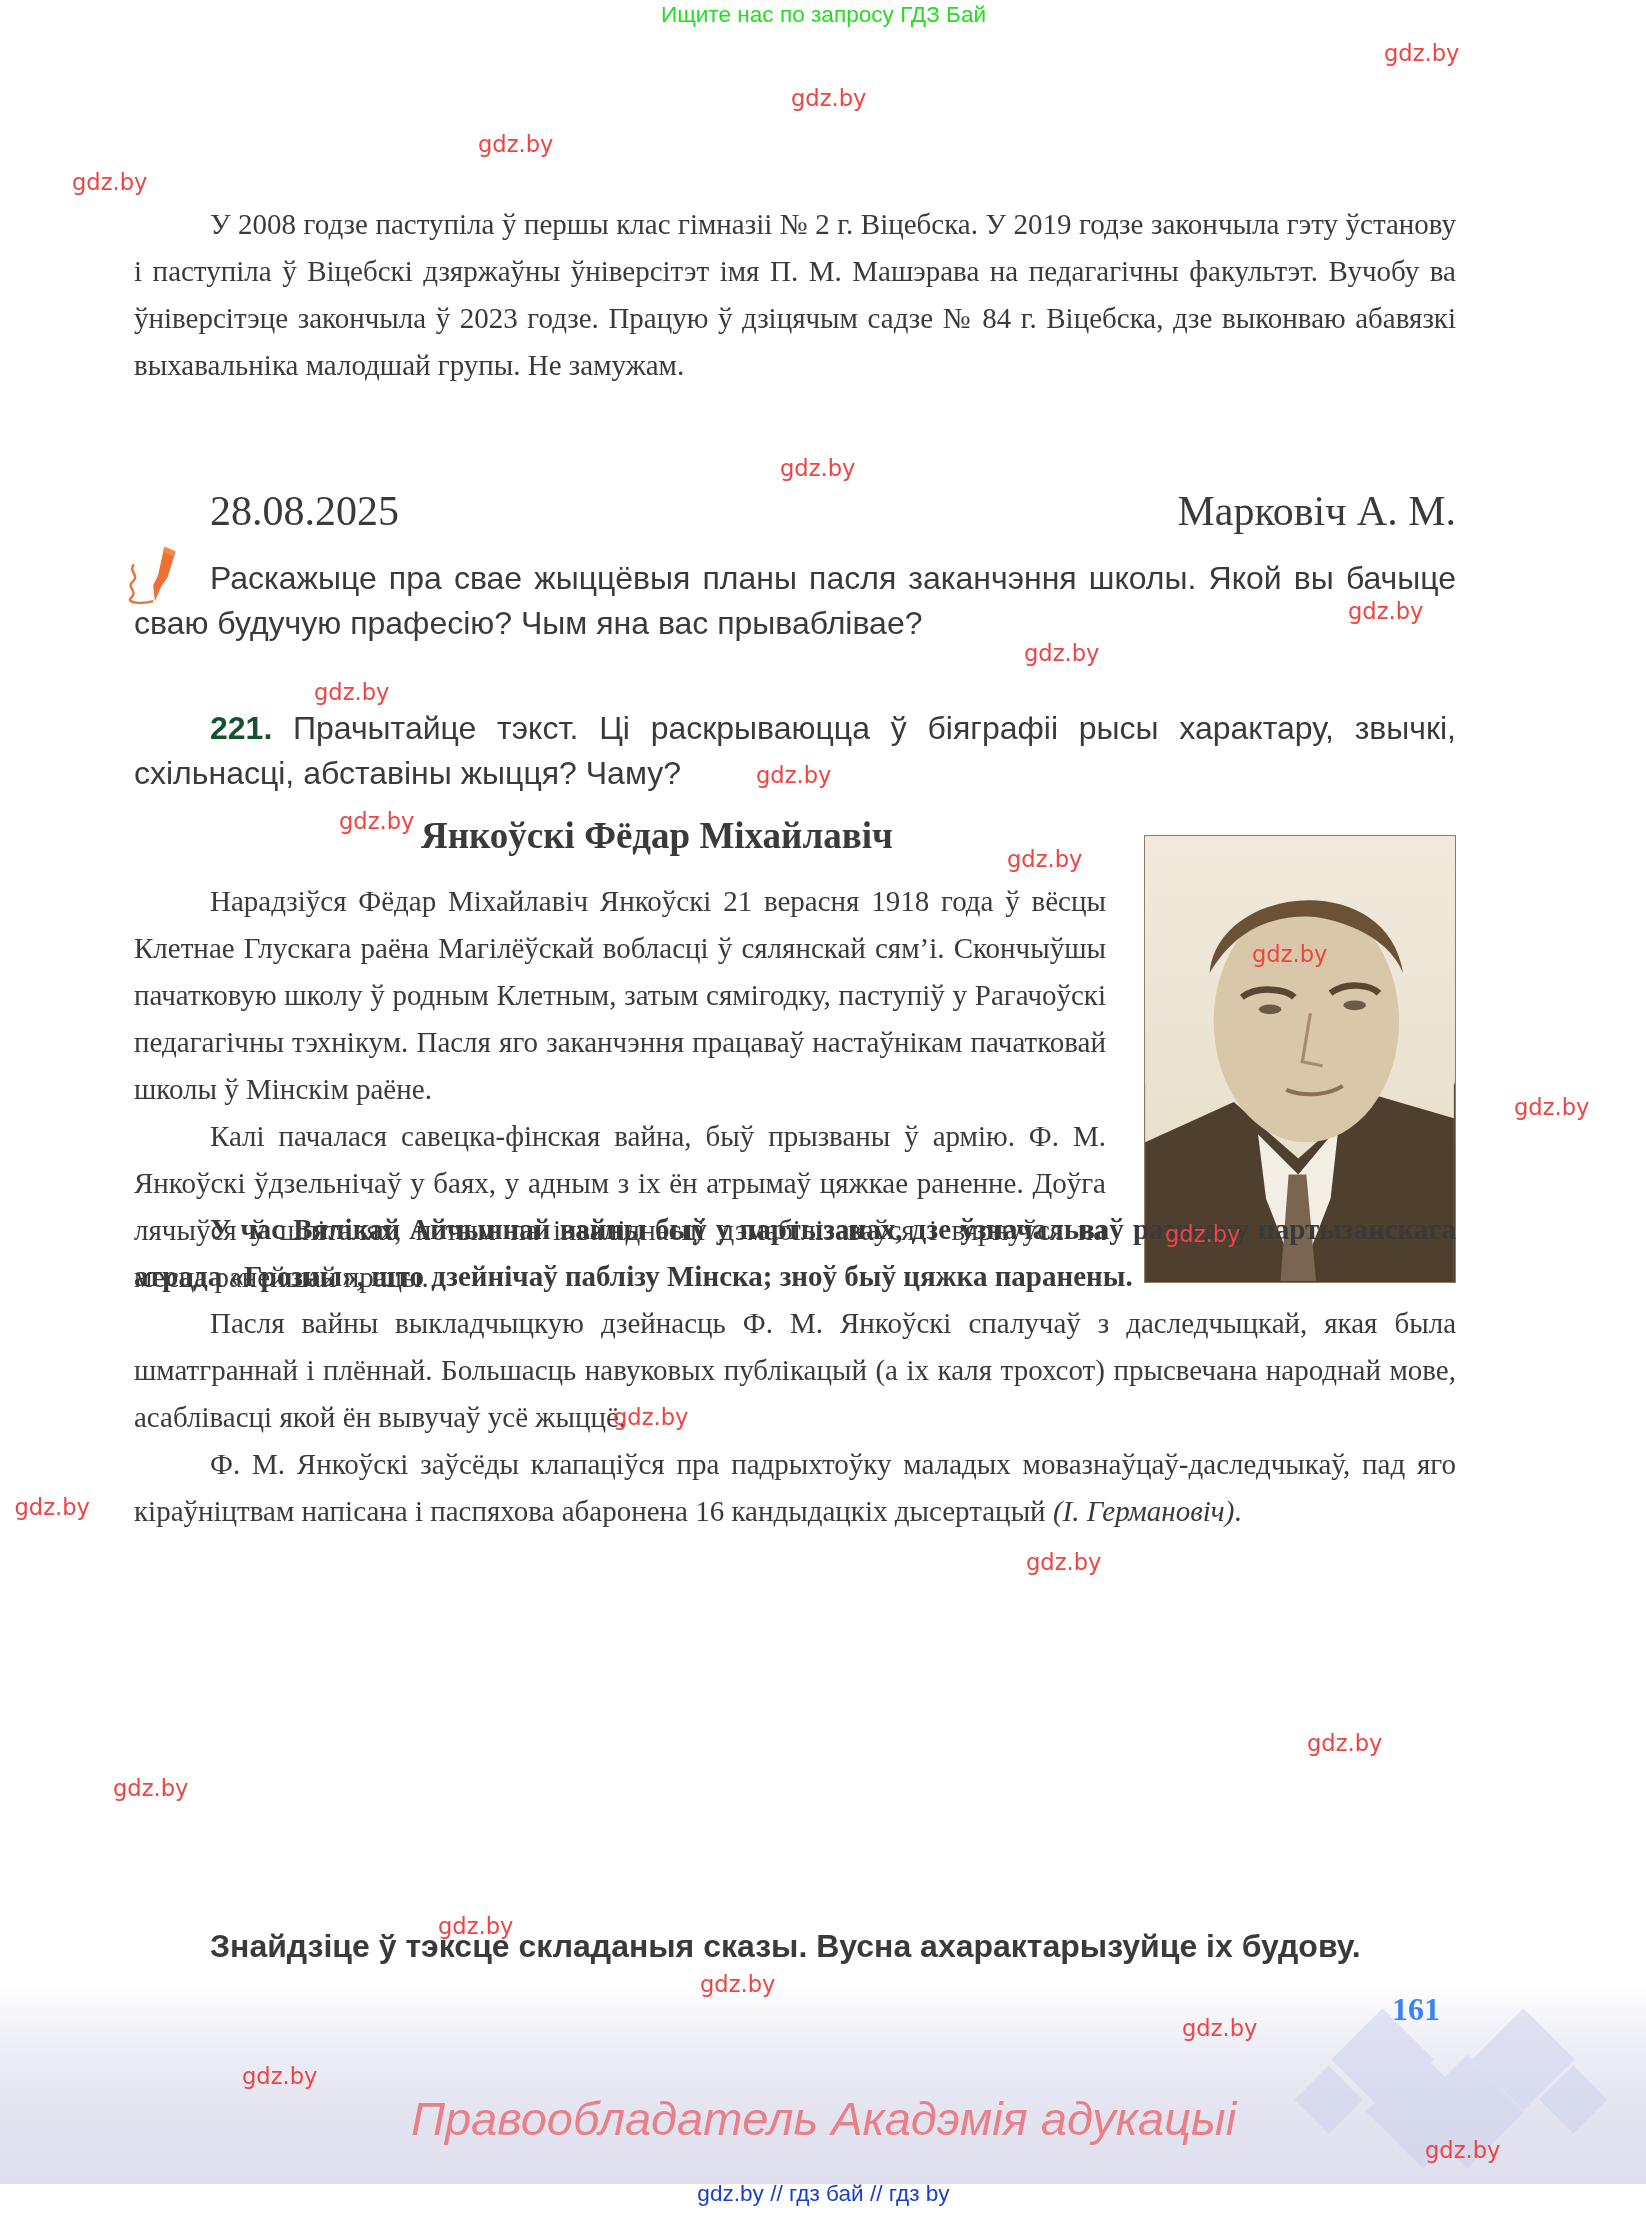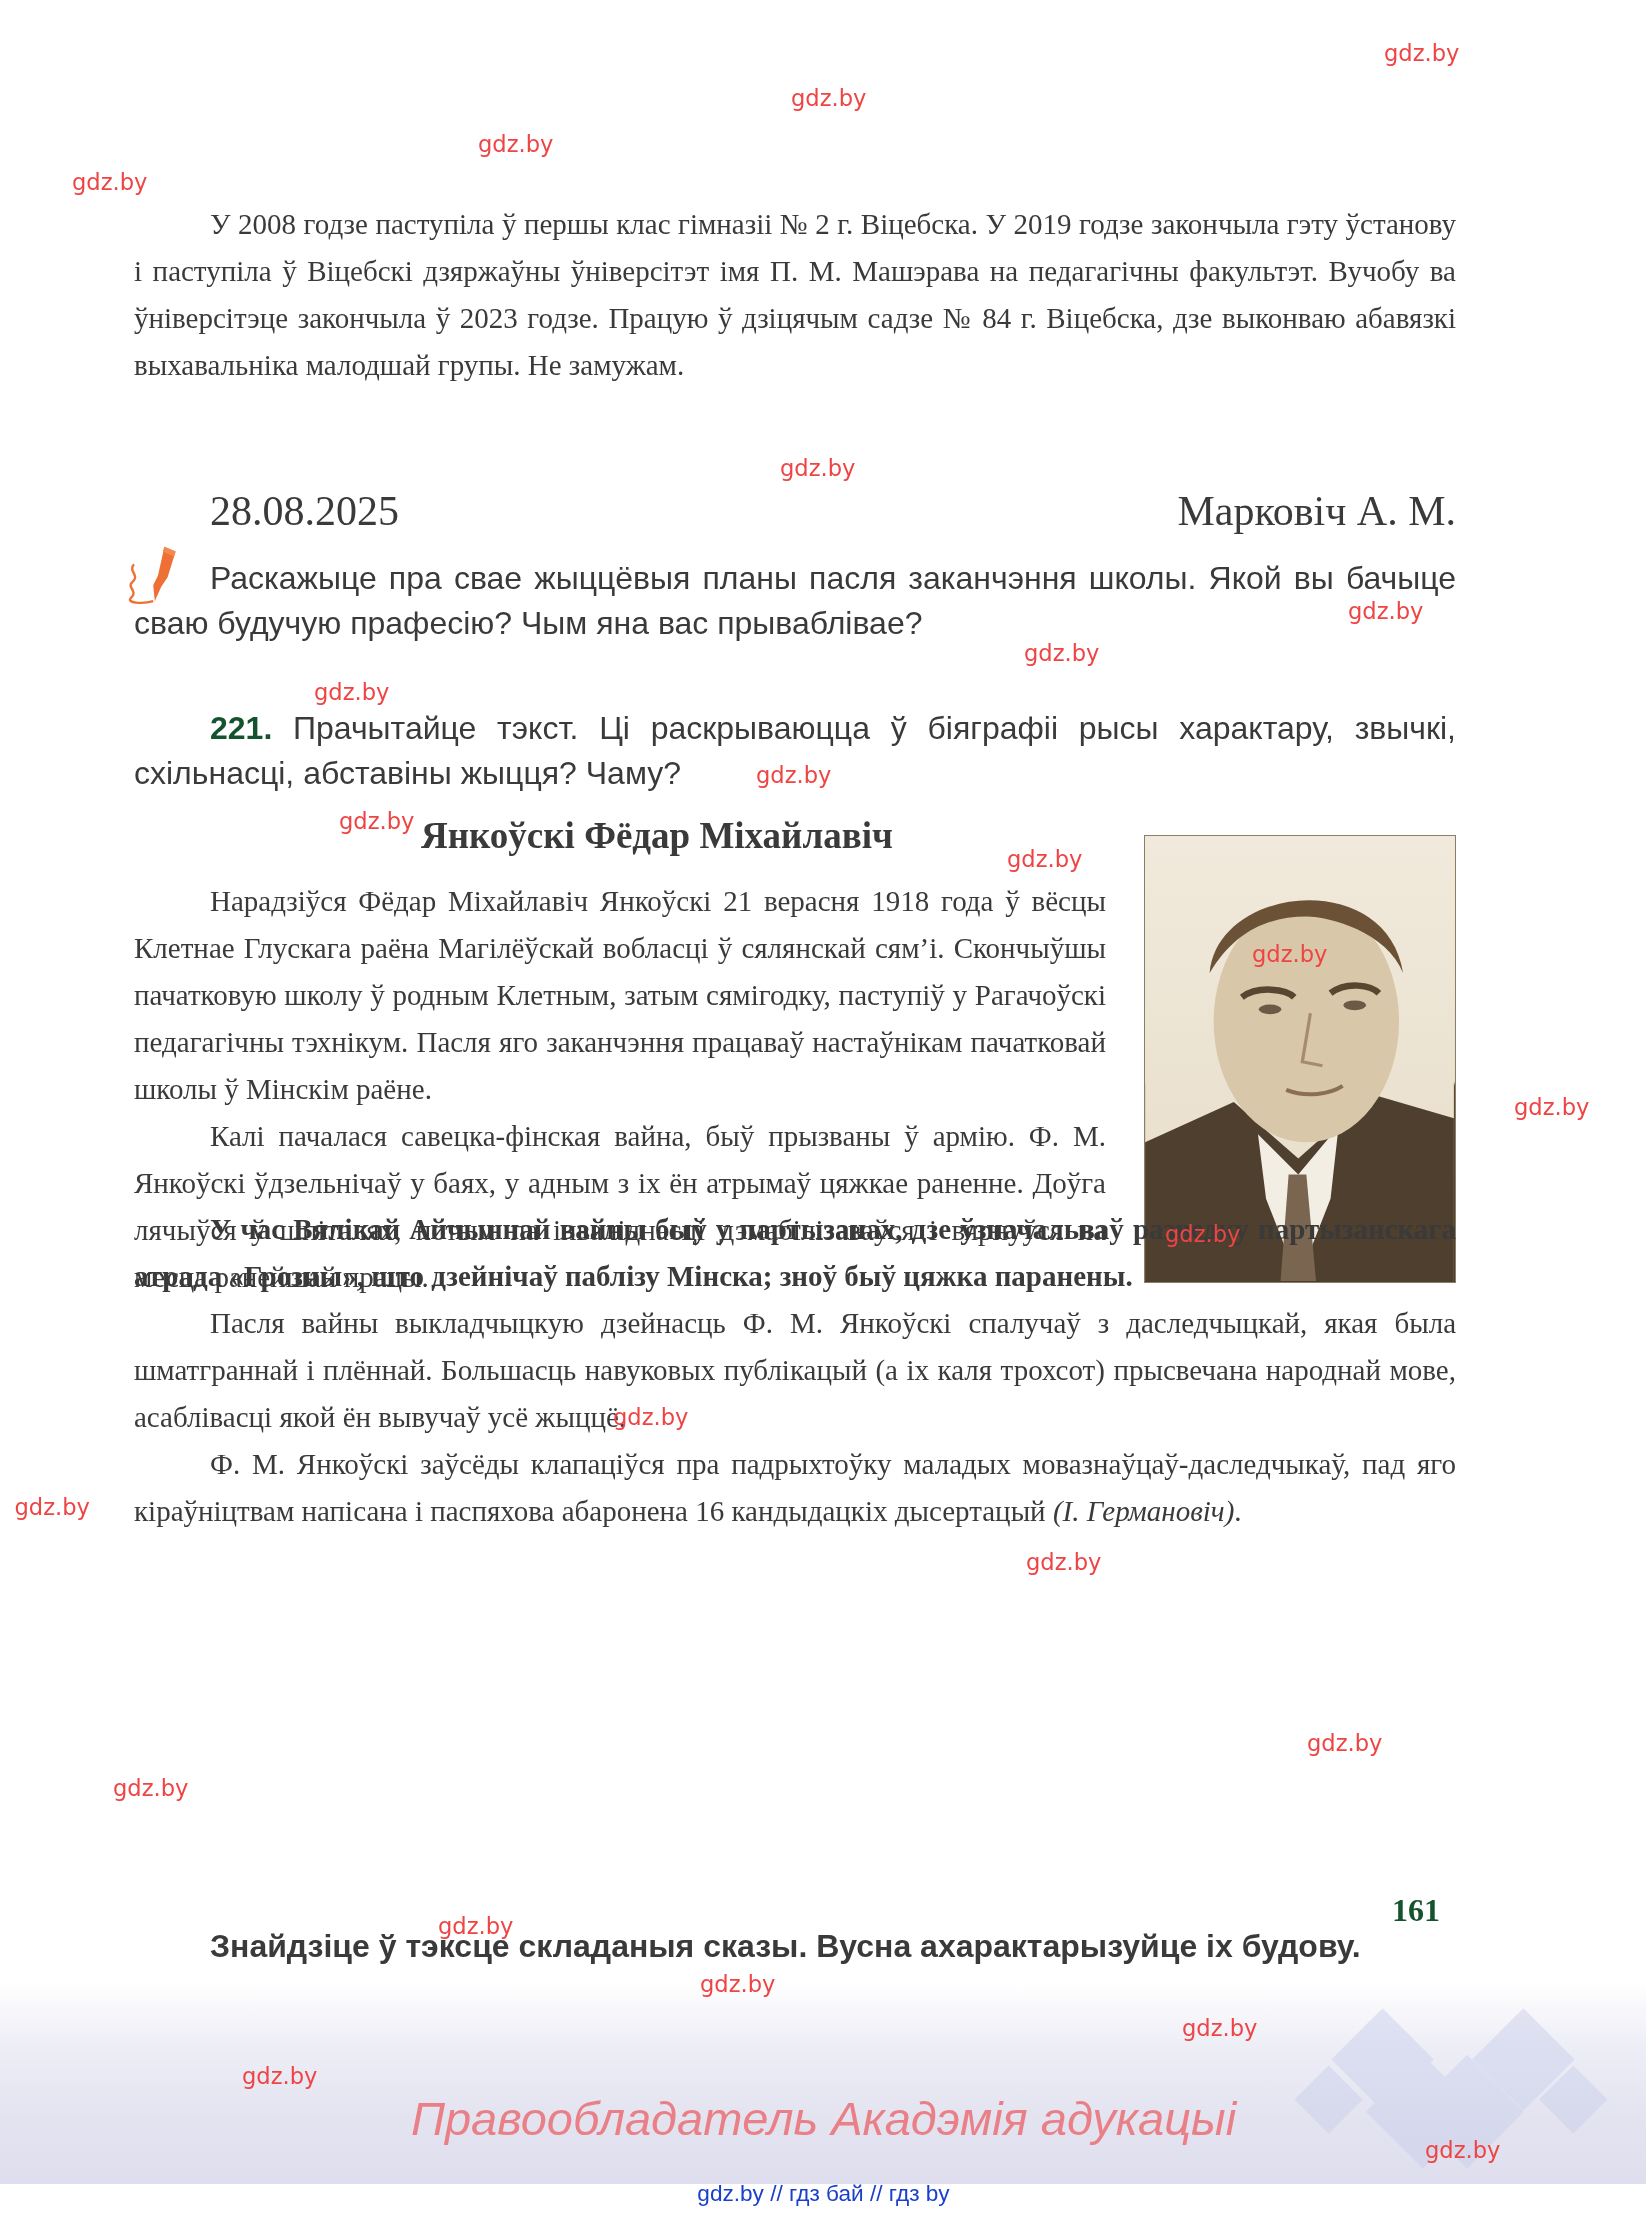--- a/index.html
+++ b/index.html
@@ -37,31 +37,32 @@
 
   .portrait { position: absolute; left: 1144px; top: 835px; width: 312px; height: 448px;
     border: 1.6px solid #8d7d64; box-sizing: border-box; overflow: hidden;
     background: linear-gradient(180deg, #efe8da 0%, #e9dfcd 55%, #5a4a36 56%, #4c3e2d 100%); }
 
   .closing { position: absolute; left: 134px; top: 1928px; width: 1322px; font-size: 32px; padding-left: 76px; box-sizing: border-box; font-weight: bold; }
 
   .footer-band { position: absolute; left: 0; top: 1983px; width: 1647px; height: 201px;
     background: linear-gradient(180deg, #ffffff 0%, #eeeef7 30%, #e3e3f0 70%, #dedeee 100%); }
   .diamonds { position: absolute; left: 1290px; top: 1991px; width: 338px; height: 177px; }
-  .page-num { position: absolute; left: 1392px; top: 1892px; font-family: "Liberation Serif", serif; font-weight: bold; font-size: 32px; color: #14532d; }
+  .page-num { position: absolute; left: 1392px; top: 1991px; font-family: "Liberation Serif", serif; font-weight: bold; font-size: 32px; color: #3b82f6; }
   .copyright { position: absolute; top: 2091px; left: 0; width: 1647px; text-align: center;
     font-family: "Liberation Sans", sans-serif; font-style: italic; font-size: 47px; color: #e98088; }
   .bottom-links { position: absolute; top: 2181px; left: 0; width: 1647px; text-align: center;
     font-family: "Liberation Sans", sans-serif; font-size: 22.6px; color: #1a3fcc; }
 </style>
 </head>
 <body>
 
 <div class="page">
 
+  <div class="top-banner">Ищите нас по запросу ГДЗ Бай</div>
 
   <div class="col serif" style="top:201px;">
     <p class="p indent">У 2008 годзе паступіла ў першы клас гімназіі № 2 г. Віцебска. У 2019 годзе закончыла гэту ўстанову і паступіла ў Віцебскі дзяржаўны ўніверсітэт імя П. М. Машэрава на педагагічны факультэт. Вучобу ва ўніверсітэце закончыла ў 2023 годзе. Працую ў дзіцячым садзе № 84 г. Віцебска, дзе выконваю абавязкі выхавальніка малодшай групы. Не замужам.</p>
   </div>
 
   <div class="sig serif">
     <span class="date">28.08.2025</span>
     <span>Марковіч А. М.</span>
   </div>
 

